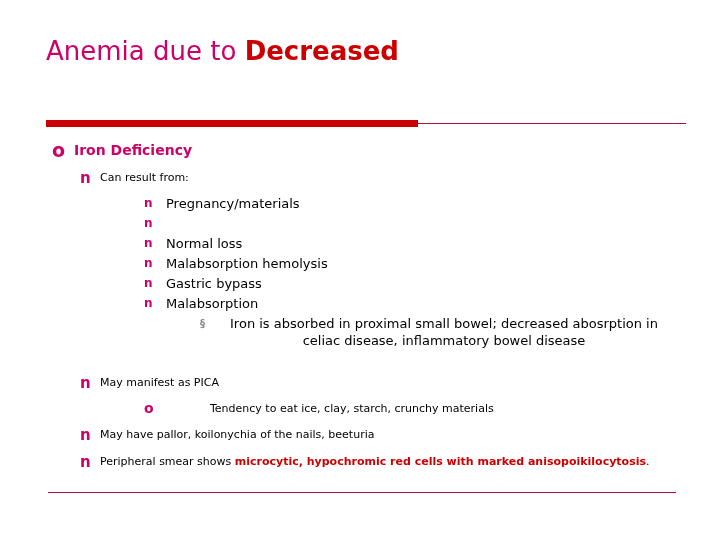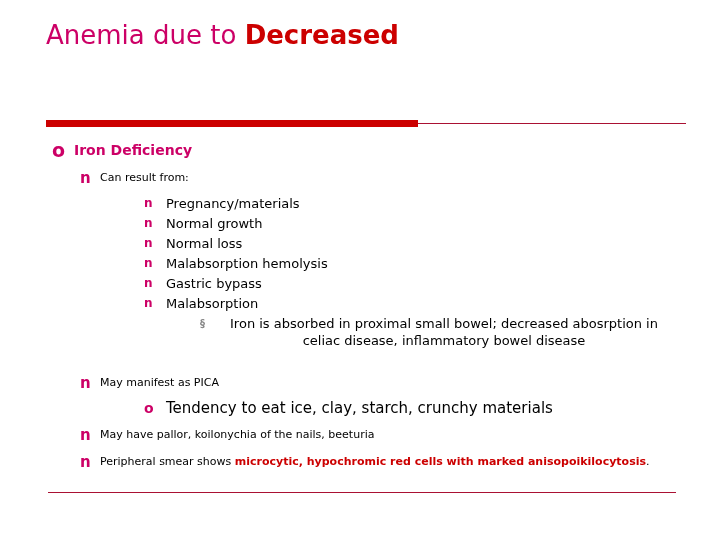--- a/index.html
+++ b/index.html
@@ -18,21 +18,21 @@
     width: 720px;
     height: 540px;
     box-sizing: border-box;
     padding: 0;
   }
 
   
   .title-block {
     position: absolute;
     left: 46px;
-    top: 18px;
+    top: 34px;
     width: 640px;
   }
   .title-line {
     font-size: 26px;
     line-height: 34px;
     font-weight: bold;
     color: #CC0000;
     letter-spacing: 0px;
   }
   .title-plain {
@@ -160,23 +160,24 @@
     margin-top: 4px;
     margin-left: 92px;
   }
   .lvl3o .bullet {
     width: 22px;
     font-size: 14px;
     line-height: 21px;
     color: #CC0066;
   }
   .lvl3o .text {
-    font-size: 15px;
+    font-size: 11px;
     line-height: 21px;
     color: #000000;
+    margin-left: 44px;
   }
 
   .spacer-lg { height: 18px; }
   .spacer-sm { height: 4px; }
 
   .emph {
     color: #CC0000;
     font-weight: bold;
   }
 
@@ -219,21 +220,20 @@
     </div>
 
     <div class="spacer-sm"></div>
 
     <div class="row lvl3">
       <span class="bullet">n</span>
       <span class="text">Pregnancy/materials</span>
     </div>
     <div class="row lvl3">
       <span class="bullet">n</span>
-      <span class="text">Normal growth</span>
     </div>
     <div class="row lvl3">
       <span class="bullet">n</span>
       <span class="text">Normal loss</span>
     </div>
     <div class="row lvl3">
       <span class="bullet">n</span>
       <span class="text">Malabsorption hemolysis</span>
     </div>
     <div class="row lvl3">

